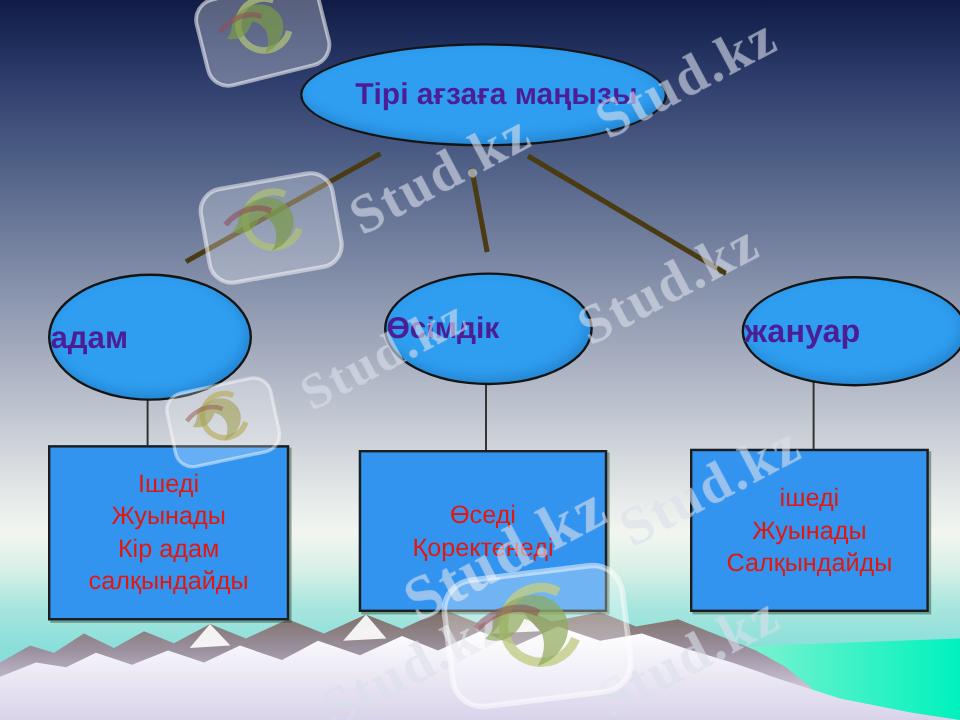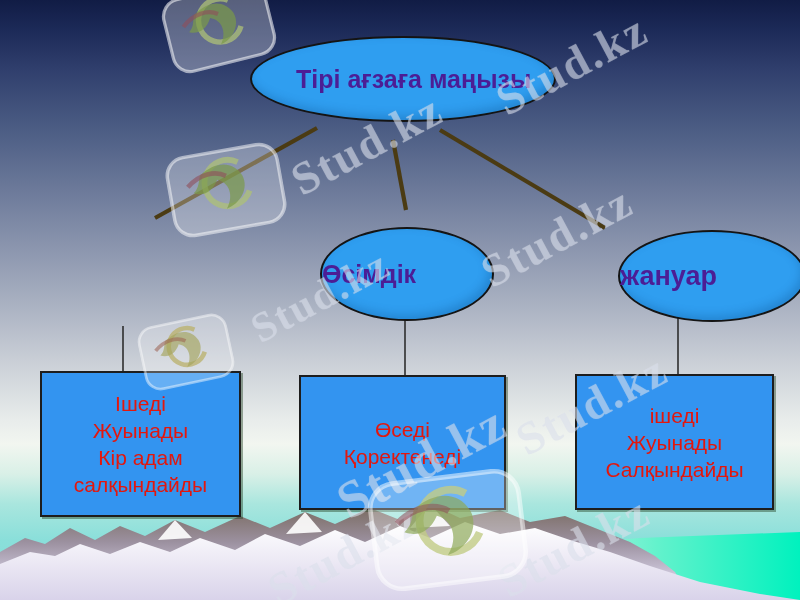--- a/index.html
+++ b/index.html
@@ -78,20 +78,23 @@
     <line x1="440" y1="130" x2="605" y2="228" stroke="#4B3B13" stroke-width="4.2"></line>
     <line x1="123" y1="326" x2="123" y2="372" stroke="#2e2e2e" stroke-width="1.6"></line>
     <line x1="405" y1="316" x2="405" y2="376" stroke="#2e2e2e" stroke-width="1.6"></line>
     <line x1="678" y1="317" x2="678" y2="375" stroke="#2e2e2e" stroke-width="1.6"></line>
   </svg>
 
   <div class="node" style="left:250px;top:36px;width:306px;height:86px;font-size:25px;padding-left:44px;box-sizing:border-box;">
     <span>Тірі ағзаға маңызы</span>
   </div>
 
+  <div class="node" style="left:40px;top:228px;width:166px;height:102px;font-size:26px;">
+    <span>адам</span>
+  </div>
 
   <div class="node" style="left:320px;top:227px;width:170px;height:90px;font-size:25px;">
     <span>Өсімдік</span>
   </div>
 
   <div class="node" style="left:618px;top:230px;width:184px;height:88px;font-size:27px;">
     <span>жануар</span>
   </div>
 
   <div class="box" style="left:40px;top:371px;width:197px;height:142px;">

